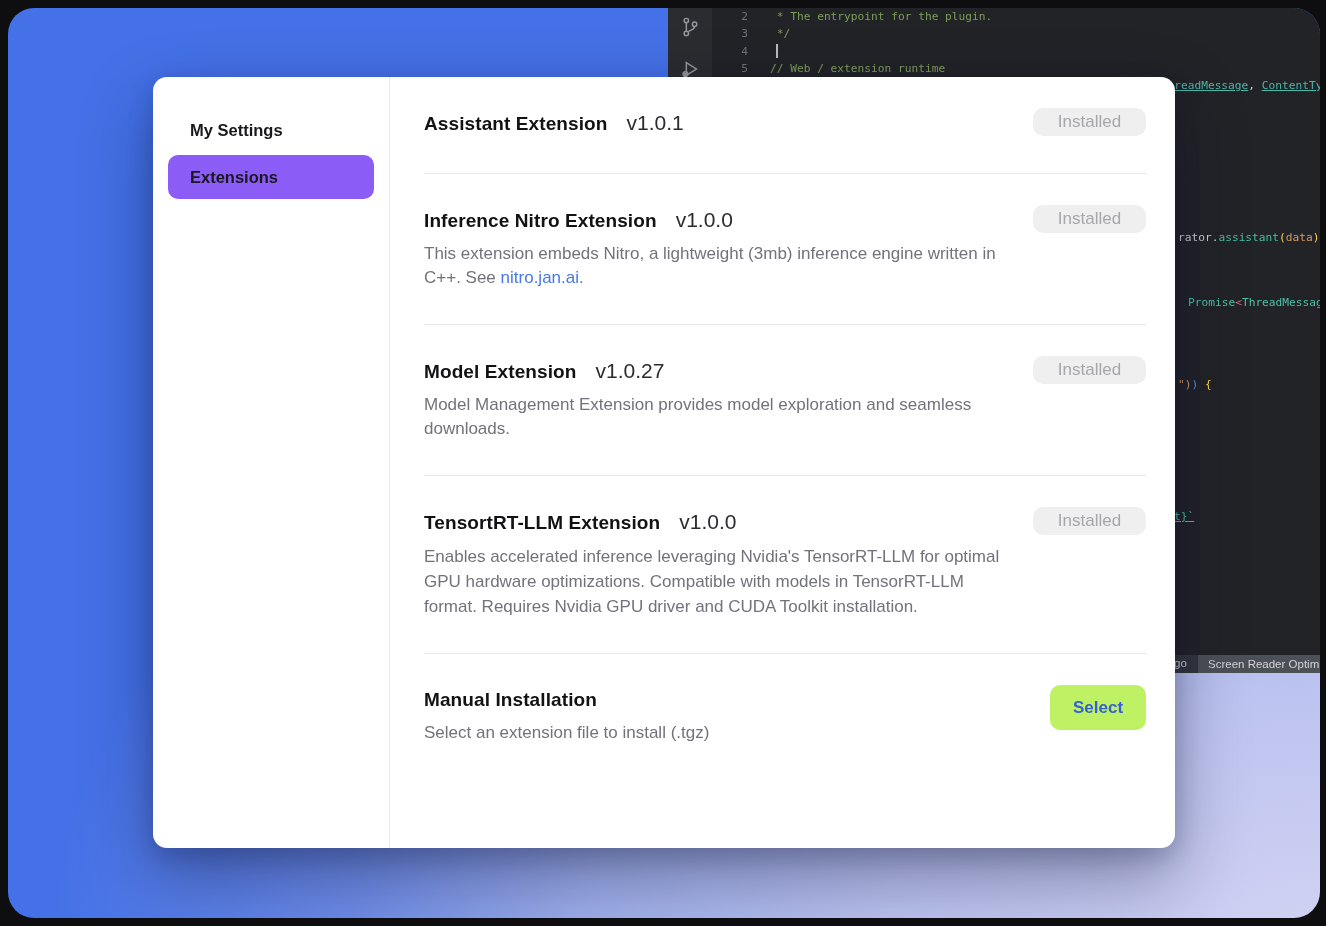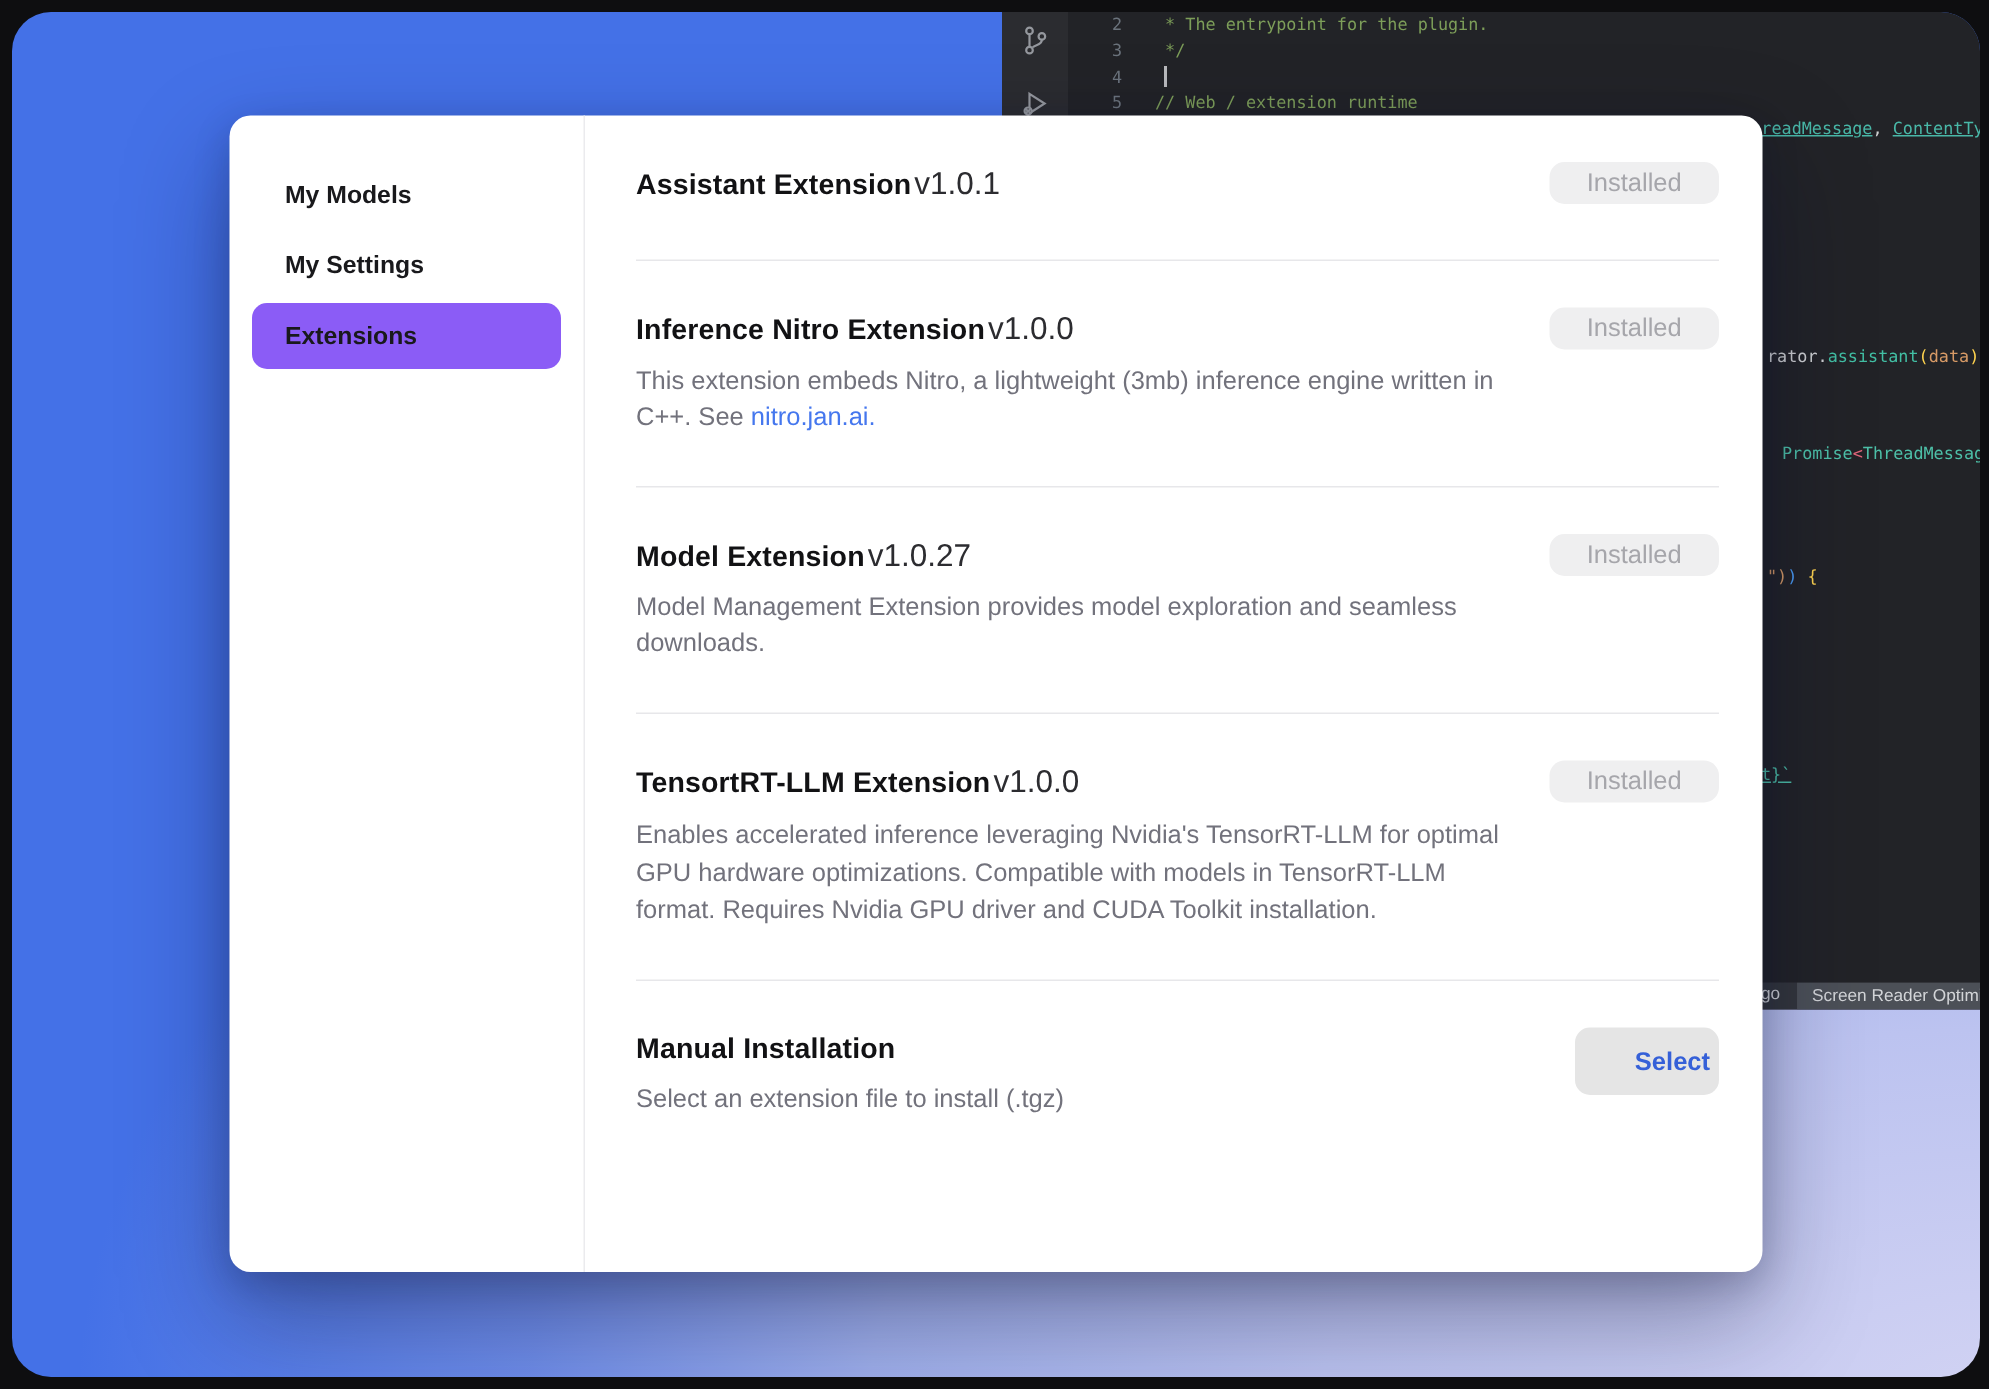--- a/index.html
+++ b/index.html
@@ -65,37 +65,37 @@
     white-space:nowrap;
   }
   .side-item.active{background:#8b5cf6;}
   .content{flex:1;padding:0 29px 0 34px;box-sizing:border-box;overflow:hidden;}
   .ext-row{
     display:flex;justify-content:space-between;align-items:flex-start;
     padding:31px 0 34px;border-bottom:1px solid #e7e7ea;
   }
   .ext-row.last{border-bottom:none;}
   .ext-info{max-width:578px;}
-  .ext-title-line{display:flex;align-items:baseline;gap:2px;line-height:30px;}
+  .ext-title-line{display:flex;align-items:baseline;gap:19px;line-height:30px;}
   .ext-name{font-size:19px;font-weight:700;color:#121214;margin:0;letter-spacing:.1px;}
   .ext-ver{font-size:21px;color:#2c2c30;}
   .ext-desc{margin:6px 0 0;font-size:17px;line-height:24px;color:#72727c;}
   .row4 .ext-desc{line-height:25px;}
   .ext-link{color:#4577ee;text-decoration:none;cursor:pointer;}
   .btn{
     border:none;border-radius:10px;cursor:default;
     font-family:"Liberation Sans", sans-serif;
   }
   .btn-installed{
     width:113px;height:28px;background:#efeff0;color:#a6a6ab;
     font-size:17px;font-weight:500;
   }
   .btn-select{
-    width:96px;height:45px;background:#e5e5e5;color:#3560d8;
-    font-size:17px;font-weight:700;cursor:pointer;text-align:right;
+    width:96px;height:45px;background:#bef264;color:#3560d8;
+    font-size:17px;font-weight:700;cursor:pointer;
   }
 </style>
 </head>
 <body>
 
 <div class="scene">
 
   <div class="editor">
     <div class="activity-bar">
       <span>
@@ -127,21 +127,20 @@
     <div class="frag frag3" id="frag-2"><span style="color: rgb(215, 154, 102);">")</span><span style="color: rgb(74, 156, 245);">) </span><span style="color: rgb(255, 211, 79);">{</span></div>
     <div class="frag frag4" id="frag-3"><span style="color: rgb(77, 192, 168); text-decoration: underline;">t}`</span></div>
     <div class="status-bar">
       <span class="sb-left">go</span>
       <span class="sb-seg">Screen Reader Optimized</span>
     </div>
   </div>
 
   <div class="modal">
     <aside class="sidebar">
-      <div class="side-item">My Models</div>
       <div class="side-item">My Settings</div>
       <div class="side-item active">Extensions</div>
     </aside>
 
     <main class="content">
 
       <section class="ext-row">
         <div class="ext-info">
           <div class="ext-title-line">
             <h3 class="ext-name">Assistant Extension</h3>

